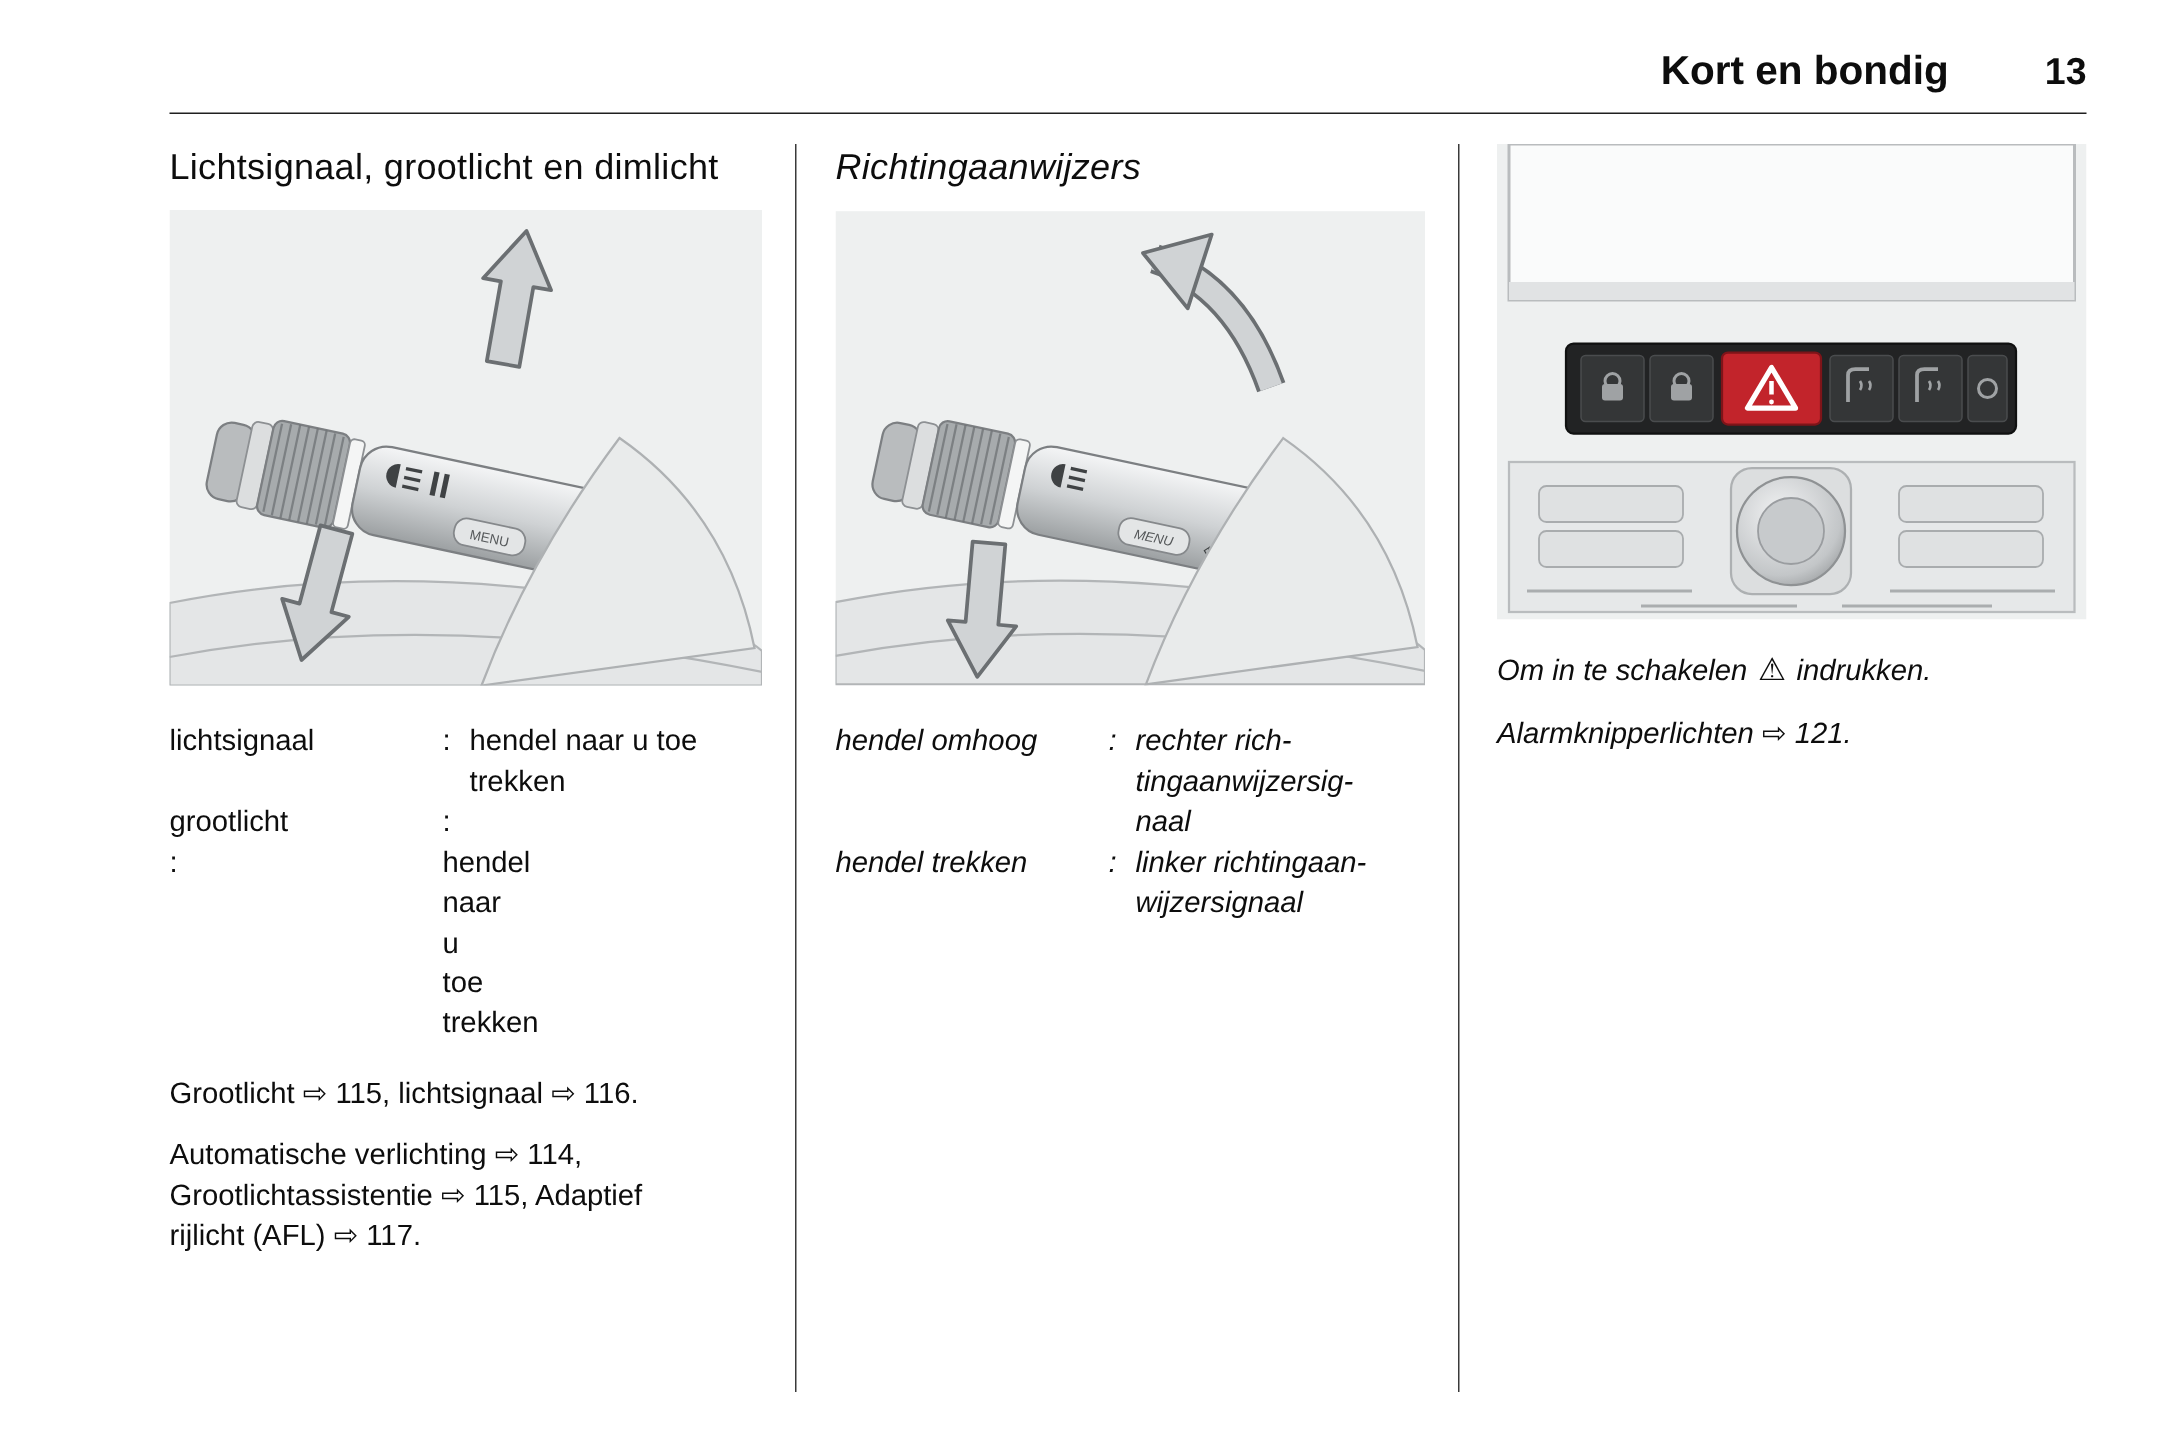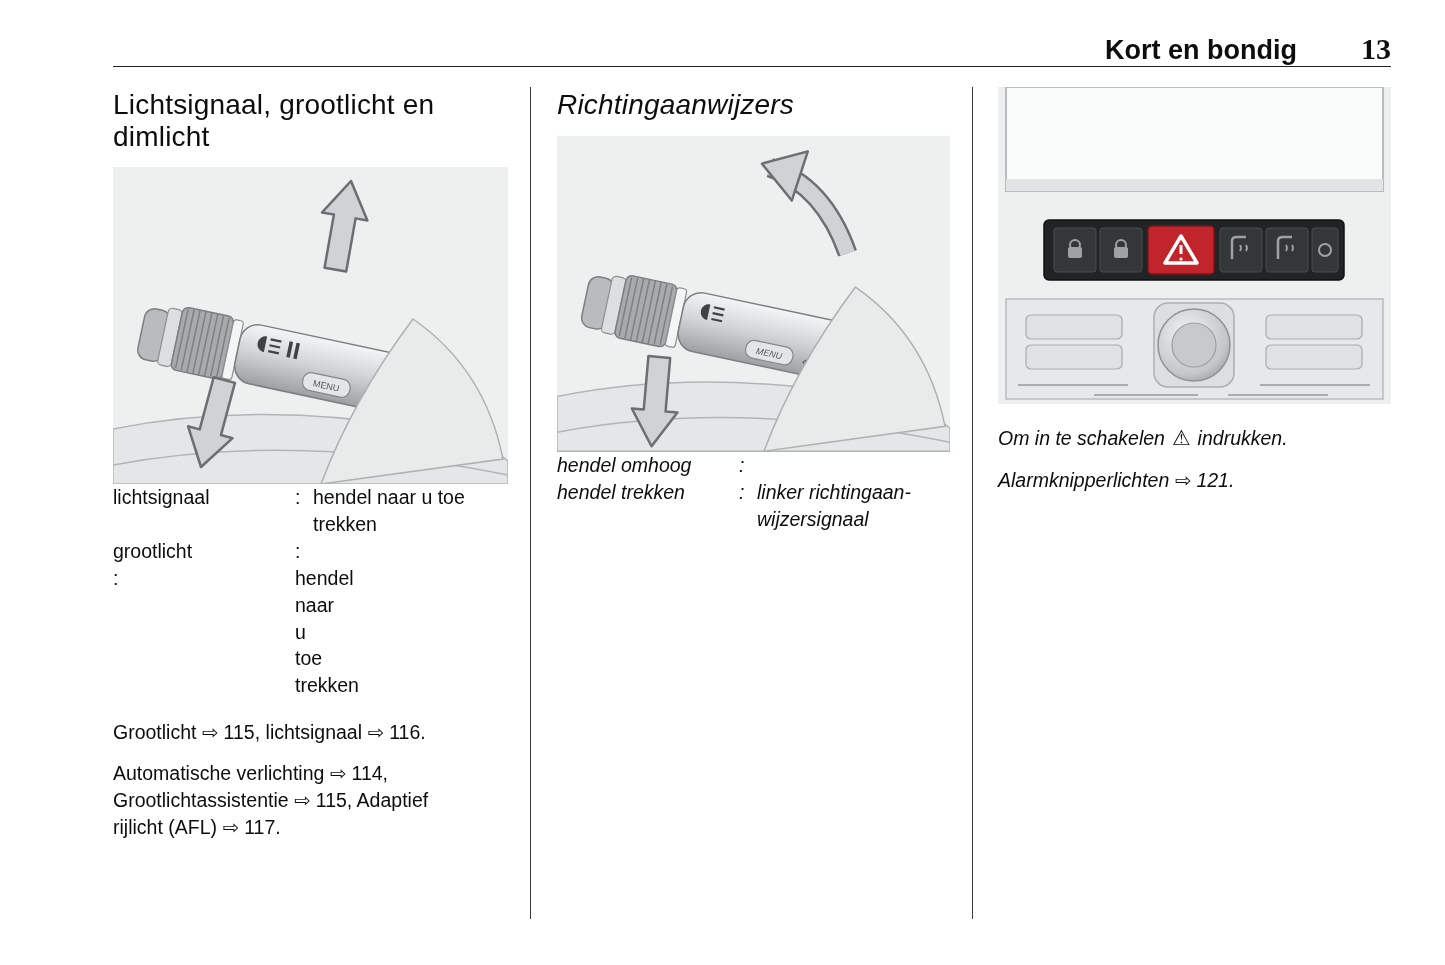--- a/index.html
+++ b/index.html
@@ -5,35 +5,35 @@
   html,body{margin:0;padding:0;background:#ffffff;}
   .page{
     width:1445px;height:965px;box-sizing:border-box;
     background:#ffffff;color:#0d0d0d;
     padding-left:113px;padding-right:54px;
     font-family:"Liberation Sans","DejaVu Sans",sans-serif;
     overflow:hidden;
   }
   .header-row{
     display:flex;justify-content:flex-end;align-items:baseline;gap:64px;
-    padding-top:32px;
+    padding-top:32px;padding-bottom:12px;
     border-bottom:1.5px solid #1f1f1f;
   }
   .header-title{font-size:27px;font-weight:bold;}
-  .header-page{font-size:30px;font-weight:bold;font-family:Liberation Serif, serif;}
+  .header-page{font-size:25px;font-weight:bold;}
   .columns{display:flex;margin-top:20px;min-height:832px;}
   .vdiv{width:1px;background:#3a3a3a;align-self:stretch;}
   .vd1{margin-left:22px;margin-right:26px;}
   .vd2{margin-left:22px;margin-right:25px;}
   .col{width:395px;}
   .col2,.col3{width:393px;font-style:italic;}
-  .col-heading{font-size:28px;font-weight:400;margin:2px 0 14px 0;letter-spacing:.2px;}
+  .col-heading{font-size:24px;font-weight:400;margin:2px 0 14px 0;letter-spacing:.2px;}
   .illus{width:100%;height:317px;display:block;}
   .illus svg{display:block;width:100%;height:100%;}
-  .def-list{font-size:19.5px;line-height:1.38;}
+  .def-list{margin-top:24px;font-size:19.5px;line-height:1.38;}
   .def-row{display:grid;grid-template-columns:182px 18px 1fr;}
   .def-desc{white-space:pre-line;}
   .para{font-size:19.5px;line-height:1.38;margin:20px 0 0 0;white-space:pre-line;}
   .para.tight{margin-top:14px;}
   .hazard-sym{font-size:21px;margin:0 7px;}
   text{font-family:"Liberation Sans","DejaVu Sans",sans-serif;}
 </style>
 </head>
 <body>
 
@@ -169,20 +169,23 @@
           <path d="M292,118 Q268,50 214,32" stroke="#d0d3d5" stroke-width="15" fill="none"></path>
           <path d="M0,0 L-26,40 L26,40 Z" transform="translate(206,28) rotate(-72)" fill="#d0d3d5" stroke="#6b6f72" stroke-width="2.5" stroke-linejoin="round"></path>
           <use href="#arrow2" transform="translate(95,312) rotate(185)" fill="#d0d3d5" stroke="#6b6f72" stroke-width="2.5" stroke-linejoin="round"></use>
         </svg>
       </div>
 
       <div class="def-list">
         <div class="def-row">
           <span class="def-term">hendel omhoog</span>
           <span class="def-colon">:</span>
+          <span class="def-desc">rechter rich-
+tingaanwijzersig-
+naal</span>
         </div>
         <div class="def-row">
           <span class="def-term">hendel trekken</span>
           <span class="def-colon">:</span>
           <span class="def-desc">linker richtingaan-
 wijzersignaal</span>
         </div>
       </div>
 
     </div>

